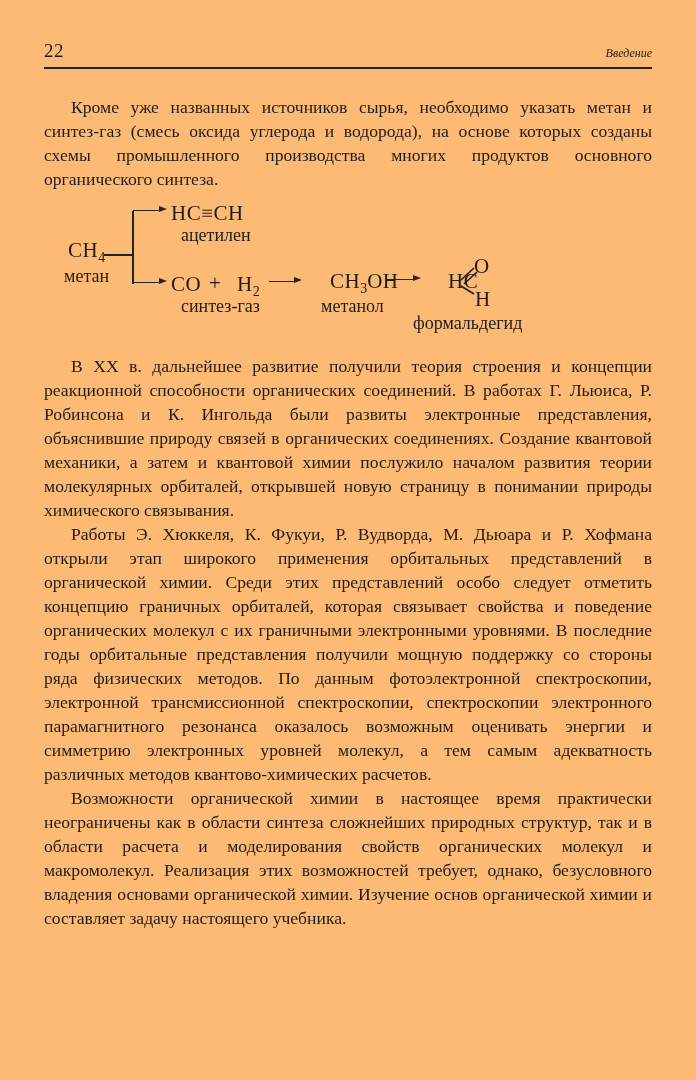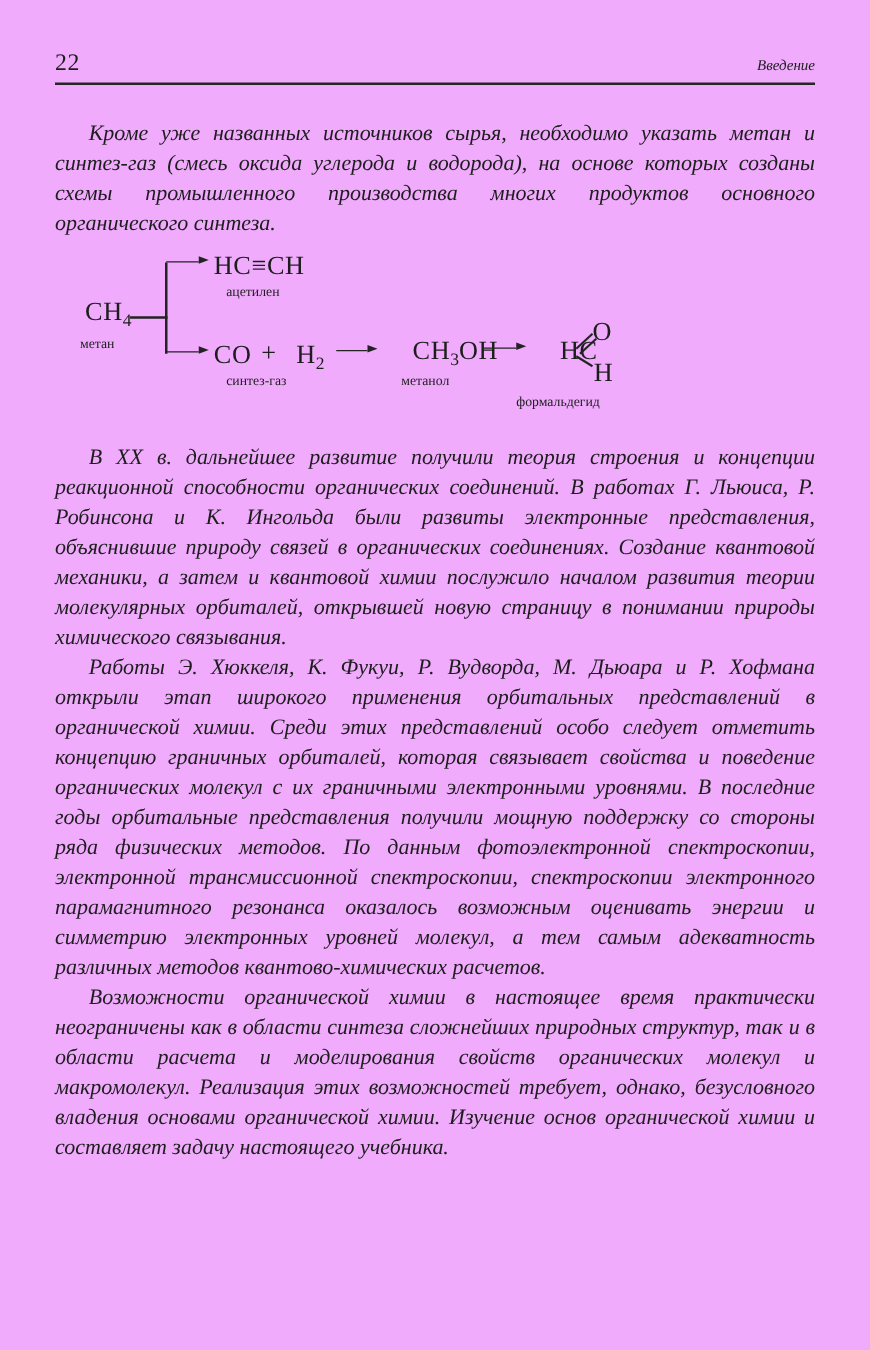--- a/index.html
+++ b/index.html
@@ -1,19 +1,19 @@
 <!DOCTYPE html>
 <html lang="ru"><head>
 <meta charset="utf-8">
 <style>
   html, body { margin:0; padding:0; background:#ffffff; }
   .page {
     position:relative;
     width:696px; height:1080px;
-    background:#f0abfc;
+    background:#fdba74;
     color:#1d1d1d;
     font-family:"Liberation Serif", serif;
     box-sizing:border-box;
     padding:40px 44px 0 44px;
     overflow:hidden;
   }
   
   .running-head {
     display:flex; justify-content:space-between; align-items:baseline;
     font-size:19px; line-height:22px;
@@ -25,39 +25,38 @@
     margin:3px 0 0 0;
   }
   
   .body-para {
     margin:0;
     font-size:17.6px;
     line-height:24px;
     text-align:justify;
     text-indent:27px;
     hyphens:auto;
-    font-style:italic;
   }
   .body-para.first { margin-top:26px; }
   
   .scheme {
     position:relative;
     height:135px;
     margin:6px 0 22px 0;
   }
   .formula {
     position:absolute;
     font-size:21px; line-height:22px; white-space:nowrap;
     letter-spacing:0.5px;
     text-align:center;
   }
   .formula sub { font-size:14px; line-height:0; letter-spacing:0; }
   .chem-label {
     position:absolute;
-    font-size:11px; line-height:18px; white-space:nowrap;
+    font-size:18px; line-height:18px; white-space:nowrap;
   }
   .sline { position:absolute; background:#232323; }
   .arrow {
     position:absolute; height:0;
     border-top:1.8px solid #232323;
   }
   .arrow::after {
     content:""; position:absolute; right:-8px; top:-4.6px;
     width:0; height:0;
     border-left:8px solid #232323;

